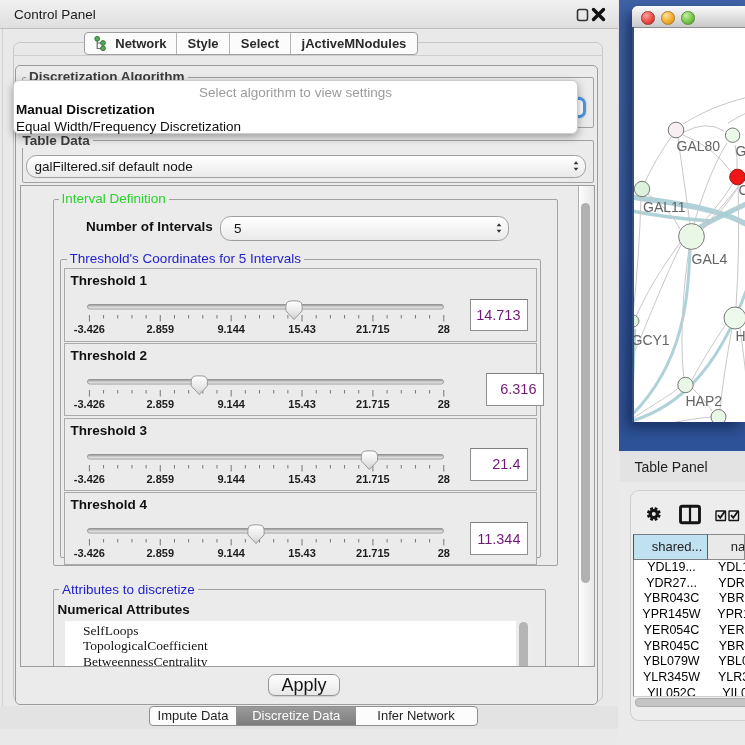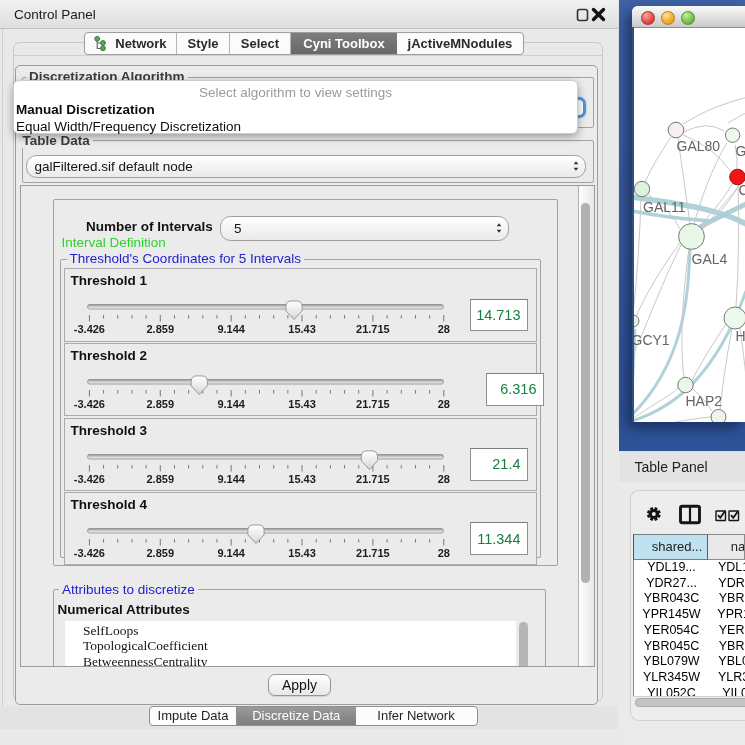--- a/index.html
+++ b/index.html
@@ -4,21 +4,21 @@
   html,body{margin:0;padding:0;}
   body{width:745px;height:745px;overflow:hidden;font-family:"Liberation Sans",sans-serif;background:#e9e9e9;position:relative;}
   .abs{position:absolute;}
   .grp{position:absolute;border:1px solid #a2a2a2;border-radius:2px;}
   .glabel{position:absolute;background:#ebebeb;padding:0 3px;font-size:13.5px;line-height:15px;white-space:nowrap;}
   .combo{position:absolute;border:1px solid #9f9f9f;border-radius:10.5px;background:linear-gradient(#ffffff,#eaeaea);font-size:13.5px;color:#141414;}
   .combo .txt{position:absolute;left:8px;top:0;bottom:0;display:flex;align-items:center;}
   .carr{position:absolute;right:6.5px;top:50%;width:6px;height:12.5px;transform:translateY(-50%);}
   .tbox{position:absolute;border:1px solid #ababab;background:#ebebeb;}
   .tlab{position:absolute;left:7px;top:4px;font-weight:bold;font-size:13.5px;color:#111;}
-  .tfield{position:absolute;background:#fff;border:1px solid #909090;border-top-color:#7d7d7d;font-size:14.5px;color:#15803d;text-align:right;display:flex;align-items:center;justify-content:flex-end;padding-right:6px;box-sizing:border-box;}
+  .tfield{position:absolute;background:#fff;border:1px solid #909090;border-top-color:#7d7d7d;font-size:14.5px;color:#701a75;text-align:right;display:flex;align-items:center;justify-content:flex-end;padding-right:6px;box-sizing:border-box;}
 </style></head>
 <body>
 
 <div class="abs" style="left:618.5px;top:0;width:126.5px;height:453px;background:linear-gradient(180deg,#3f63a6 0%,#3a5da1 55%,#2e5297 100%);"></div>
 
 <div class="abs" id="netwin" style="left:631.5px;top:6px;width:114px;height:415.5px;background:#fff;border-radius:6px 0 0 0;box-shadow:-6px 6px 13px rgba(8,18,55,.55);">
   <div class="abs" style="left:0;top:0;width:114px;height:21px;background:linear-gradient(#fafafa,#c9c9c9);border-bottom:1px solid #8e8e8e;border-radius:6px 0 0 0;"></div>
   <div class="abs" style="left:9.5px;top:5px;width:11.5px;height:11.5px;border-radius:50%;background:radial-gradient(circle at 35% 28%,#ffa5a0,#ea4d47 55%,#c62b25);border:0.5px solid #a03a34;"></div>
   <div class="abs" style="left:29.5px;top:5px;width:11.5px;height:11.5px;border-radius:50%;background:radial-gradient(circle at 35% 28%,#ffe09a,#f0ad2e 55%,#cd8a1e);border:0.5px solid #b08327;"></div>
   <div class="abs" style="left:49.5px;top:5px;width:11.5px;height:11.5px;border-radius:50%;background:radial-gradient(circle at 35% 28%,#c8eea0,#78c64c 55%,#51992c);border:0.5px solid #569237;"></div>
@@ -168,21 +168,20 @@
             <line x1="3.2" y1="12.5" x2="8.5" y2="12.5"></line>
           </g>
           <circle cx="3.2" cy="2.8" r="2.4" fill="#5ba85b" stroke="#2e6e31" stroke-width="0.9"></circle>
           <circle cx="9" cy="7" r="2.4" fill="#5ba85b" stroke="#2e6e31" stroke-width="0.9"></circle>
           <circle cx="9" cy="12.3" r="2.4" fill="#5ba85b" stroke="#2e6e31" stroke-width="0.9"></circle>
         </svg>
       <span>Network</span>
       </div>
     <div style="width:51.5px;display:flex;align-items:center;justify-content:center;border-right:1px solid #b5b5b5;">Style</div>
     <div style="width:60.2px;display:flex;align-items:center;justify-content:center;border-right:1px solid #b5b5b5;">Select</div>
-    <div style="width:106px;display:flex;align-items:center;justify-content:center;background:linear-gradient(#7d7d7d,#696969);color:#fff;">Cyni Toolbox</div>
     <div style="width:126px;display:flex;align-items:center;justify-content:center;">jActiveMNodules</div>
   </div>
 
   <div class="abs" style="left:12.5px;top:42px;width:590px;height:660px;border:1px solid #c8c8c8;border-radius:7px;box-sizing:border-box;"></div>
   <div class="abs" style="left:12.5px;top:55px;width:590px;height:1px;background:#cfcfcf;"></div>
 
   <div class="abs" style="left:15px;top:64.5px;width:582.5px;height:640px;border:1px solid #9c9c9c;border-radius:5px;background:#ebebeb;box-sizing:border-box;"></div>
 
   <div class="grp" style="left:21.5px;top:77px;width:570.5px;height:49px;"></div>
   <div class="glabel" style="left:26px;top:68.5px;font-weight:bold;color:#3d3d3d;">Discretization Algorithm</div>
@@ -192,21 +191,21 @@
   <div class="glabel" style="left:19.5px;top:132.5px;font-weight:bold;color:#3d3d3d;">Table Data</div>
   <div class="combo" style="left:25.5px;top:154.5px;width:558.5px;height:21.5px;">
       <div class="txt">galFiltered.sif default node</div>
     <svg class="carr" viewBox="0 0 7 12">
         <path d="M 3.5,0.5 L 6.3,4 L 0.7,4 Z M 3.5,11.5 L 6.3,8 L 0.7,8 Z" fill="#333"></path>
       </svg>
     </div>
 
   <div class="abs" id="scrollwrap" style="left:19.5px;top:184.5px;width:575.5px;height:482px;border:1px solid #9c9c9c;background:#ebebeb;box-sizing:border-box;overflow:hidden;">
       <div class="grp" style="left:32.5px;top:13px;width:502.5px;height:365.5px;"></div>
-      <div class="glabel" style="left:38px;top:5.5px;color:#2bd32b;margin-top:44px;">Interval Definition</div>
+      <div class="glabel" style="left:38px;top:5.5px;color:#2bd32b;">Interval Definition</div>
       <div class="abs" style="left:65.5px;top:33.5px;font-size:13.5px;font-weight:bold;color:#111;line-height:15px;">Number of Intervals</div>
       <div class="combo" style="left:199.5px;top:30.5px;width:287px;height:22.5px;">
         <div class="txt" style="left:13px;">5</div>
         <svg class="carr" viewBox="0 0 7 12">
           <path d="M 3.5,0.5 L 6.3,4 L 0.7,4 Z M 3.5,11.5 L 6.3,8 L 0.7,8 Z" fill="#333"></path>
         </svg>
       </div>
       <div class="grp" style="left:39px;top:73px;width:479.5px;height:297.5px;"></div>
       <div class="glabel" style="left:46px;top:65.5px;color:#2222cc;">Threshold's Coordinates for 5 Intervals</div>
       <div class="tbox" style="left:43px;top:82.8px;width:473px;height:73.5px;box-sizing:border-box;"></div>
@@ -434,21 +433,21 @@
       <div class="abs" style="left:37px;top:416.5px;font-size:13.5px;font-weight:bold;color:#111;line-height:15px;">Numerical Attributes</div>
       <div class="abs" style="left:44px;top:435px;width:451.5px;height:60px;background:#fff;font-size:13.5px;color:#141414;font-family:Liberation Serif, serif;">
         <div style="padding:2.4px 0 0 18.5px;line-height:15.5px;">SelfLoops<br>TopologicalCoefficient<br>BetweennessCentrality</div>
       </div>
       <div class="abs" style="left:495.5px;top:435px;width:14px;height:60px;background:#ececec;"></div>
       <div class="abs" style="left:498px;top:436.5px;width:9.5px;height:58px;border-radius:5px;background:#b5b5b5;"></div>
       <div class="abs" style="left:557px;top:0;width:16.5px;height:480px;background:linear-gradient(90deg,#fdfdfd,#e6e6e6);border-left:1px solid #b0b0b0;"></div>
       <div class="abs" style="left:560px;top:17.5px;width:9.5px;height:380px;border-radius:5px;background:#b1b1b1;"></div>
     </div>
 
-  <div class="abs" style="left:268px;top:674px;width:63px;height:22px;border:1px solid #969696;border-radius:7px;background:linear-gradient(#ffffff,#e8e8e8);box-shadow:0 1px 1px rgba(0,0,0,.12);box-sizing:border-box;display:flex;align-items:center;justify-content:center;font-size:14px;color:#141414;">Apply</div>
+  <div class="abs" style="left:268px;top:674px;width:72px;height:22px;border:1px solid #969696;border-radius:7px;background:linear-gradient(#ffffff,#e8e8e8);box-shadow:0 1px 1px rgba(0,0,0,.12);box-sizing:border-box;display:flex;align-items:center;justify-content:center;font-size:18px;color:#141414;">Apply</div>
 
   <div class="abs" style="left:0;top:706px;width:618px;height:22.5px;background:#e3e3e3;"></div>
   <div class="abs" id="bottabs" style="left:149px;top:705.5px;height:18.5px;border:1px solid #8f8f8f;border-radius:4px;background:#fcfcfc;display:flex;overflow:hidden;font-size:13px;color:#1f1f1f;">
     <div style="width:86px;display:flex;align-items:center;justify-content:center;border-right:1px solid #8f8f8f;">Impute Data</div>
     <div style="width:118.5px;display:flex;align-items:center;justify-content:center;background:linear-gradient(#9a9a9a,#7e7e7e);color:#fff;">Discretize Data</div>
     <div style="width:121px;display:flex;align-items:center;justify-content:center;">Infer Network</div>
   </div>
 </div>
 
 <div class="abs" id="popup" style="left:13px;top:79.5px;width:565px;height:54px;background:#fff;border:1px solid #cdcdcd;border-radius:6px;box-shadow:0 3px 8px rgba(0,0,0,.35);box-sizing:border-box;font-size:13.5px;">

